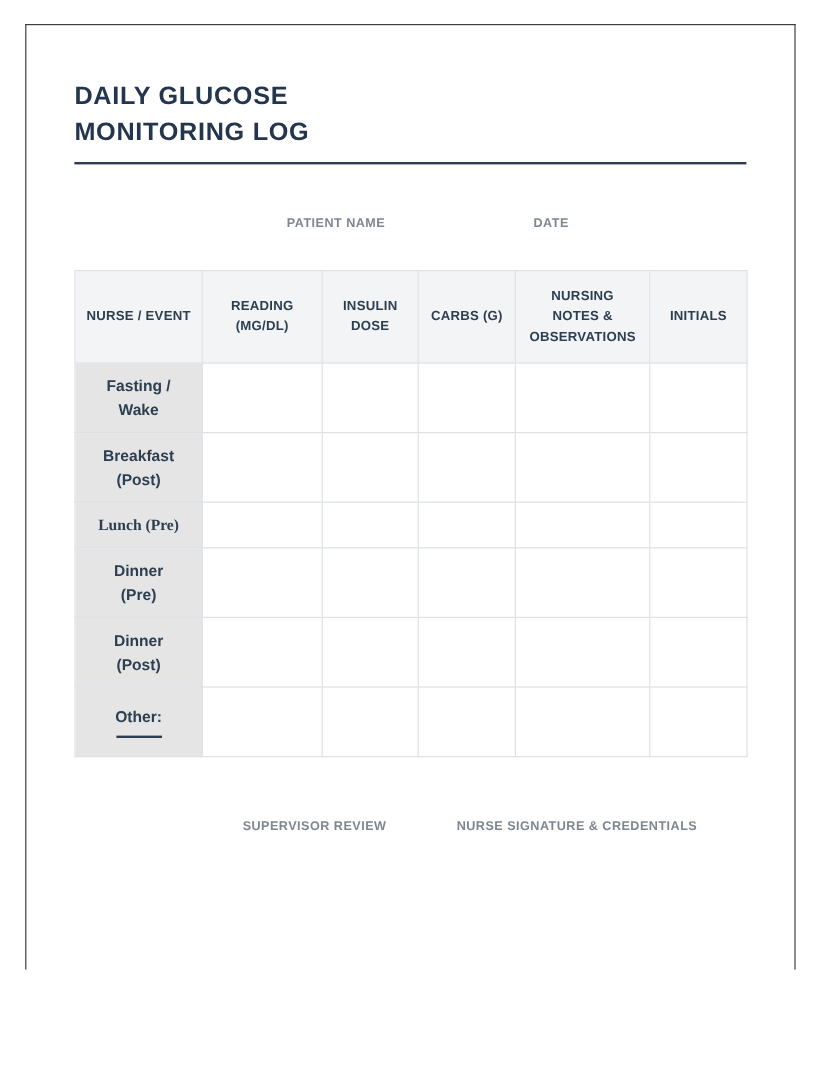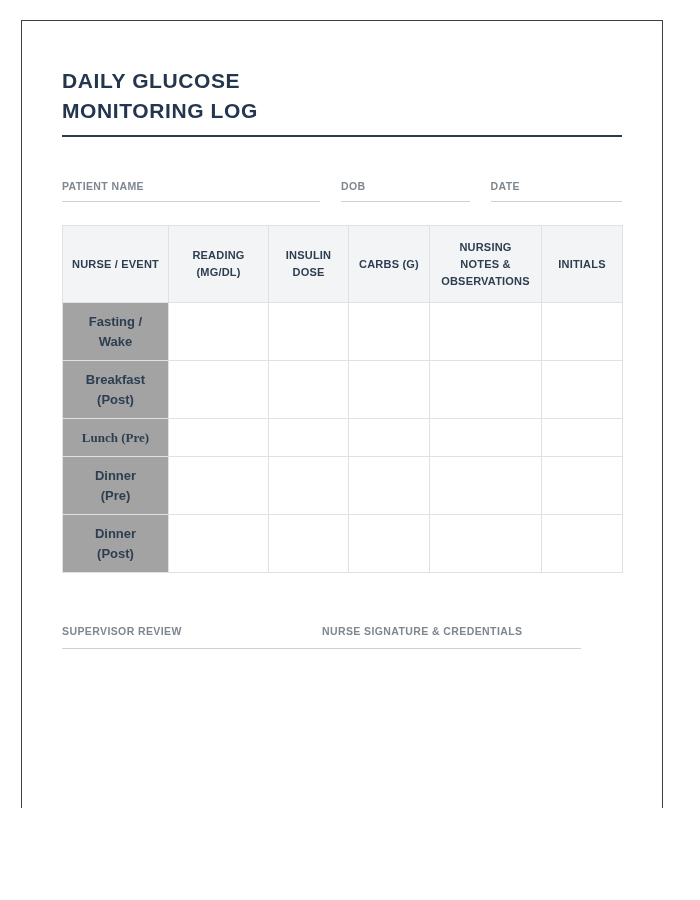--- a/index.html
+++ b/index.html
@@ -45,21 +45,21 @@
   .header-rule {
     height: 2px;
     background: #2b3b50;
     margin-top: 9px;
   }
   
   .patient-row {
     display: flex;
     margin-top: 43px;
   }
-  .field { display: flex; flex-direction: column; }
+  .field { display: flex; flex-direction: column; align-items: flex-end; }
   .field-label {
     font-size: 10.5px;
     font-weight: bold;
     letter-spacing: 0.4px;
     color: #7e878f;
     line-height: 13px;
   }
   .field-line {
     border-bottom: 1px solid #cdd2d6;
     margin-top: 8px;
@@ -83,21 +83,21 @@
   table.log th {
     background: #f2f4f6;
     font-size: 11px;
     font-weight: bold;
     letter-spacing: 0.2px;
     line-height: 17px;
     color: #2c3e50;
     white-space: pre-line;
   }
   table.log td.rowlabel {
-    background: #a3a3a3;
+    background: #e5e5e5;
     font-size: 13px;
     font-weight: bold;
     line-height: 20px;
     color: #2c3e50;
   }
   table.log td.rowlabel span { white-space: pre-line; }
   table.log td.cell { background: #ffffff; }
   tr.rh  { height: 77px; }
   tr.r2  { height: 58px; }
   tr.r1  { height: 38px; font-family: Liberation Serif, serif; }
@@ -127,24 +127,20 @@
 
   <div class="header-row">
     <h1 class="doc-title">DAILY GLUCOSE
 MONITORING LOG</h1>
   </div>
   <div class="header-rule"></div>
 
   <div class="patient-row">
     <div class="field f-name">
       <span class="field-label">PATIENT NAME</span>
-      <div class="field-line"></div>
-    </div>
-    <div class="field f-dob">
-      <span class="field-label">DOB</span>
       <div class="field-line"></div>
     </div>
     <div class="field f-date">
       <span class="field-label">DATE</span>
       <div class="field-line"></div>
     </div>
   </div>
 
   <table class="log">
     <colgroup>
@@ -213,20 +209,31 @@
       <td class="rowlabel"><span>Dinner
 (Post)</span></td>
       <td class="cell"></td>
       <td class="cell"></td>
       <td class="cell"></td>
       <td class="cell"></td>
       <td class="cell"></td>
     </tr>
 
 
+    <tr class="r2">
+      <td class="rowlabel">
+        <span>Other:</span>
+        <div class="fill-line"></div>
+      </td>
+      <td class="cell"></td>
+      <td class="cell"></td>
+      <td class="cell"></td>
+      <td class="cell"></td>
+      <td class="cell"></td>
+    </tr>
   </tbody>
     </table>
 
   <div class="signature-row">
     <div class="field s-supervisor">
       <span class="field-label">SUPERVISOR REVIEW</span>
       <div class="sig-line"></div>
     </div>
     <div class="field s-nurse">
       <span class="field-label">NURSE SIGNATURE &amp; CREDENTIALS</span>

